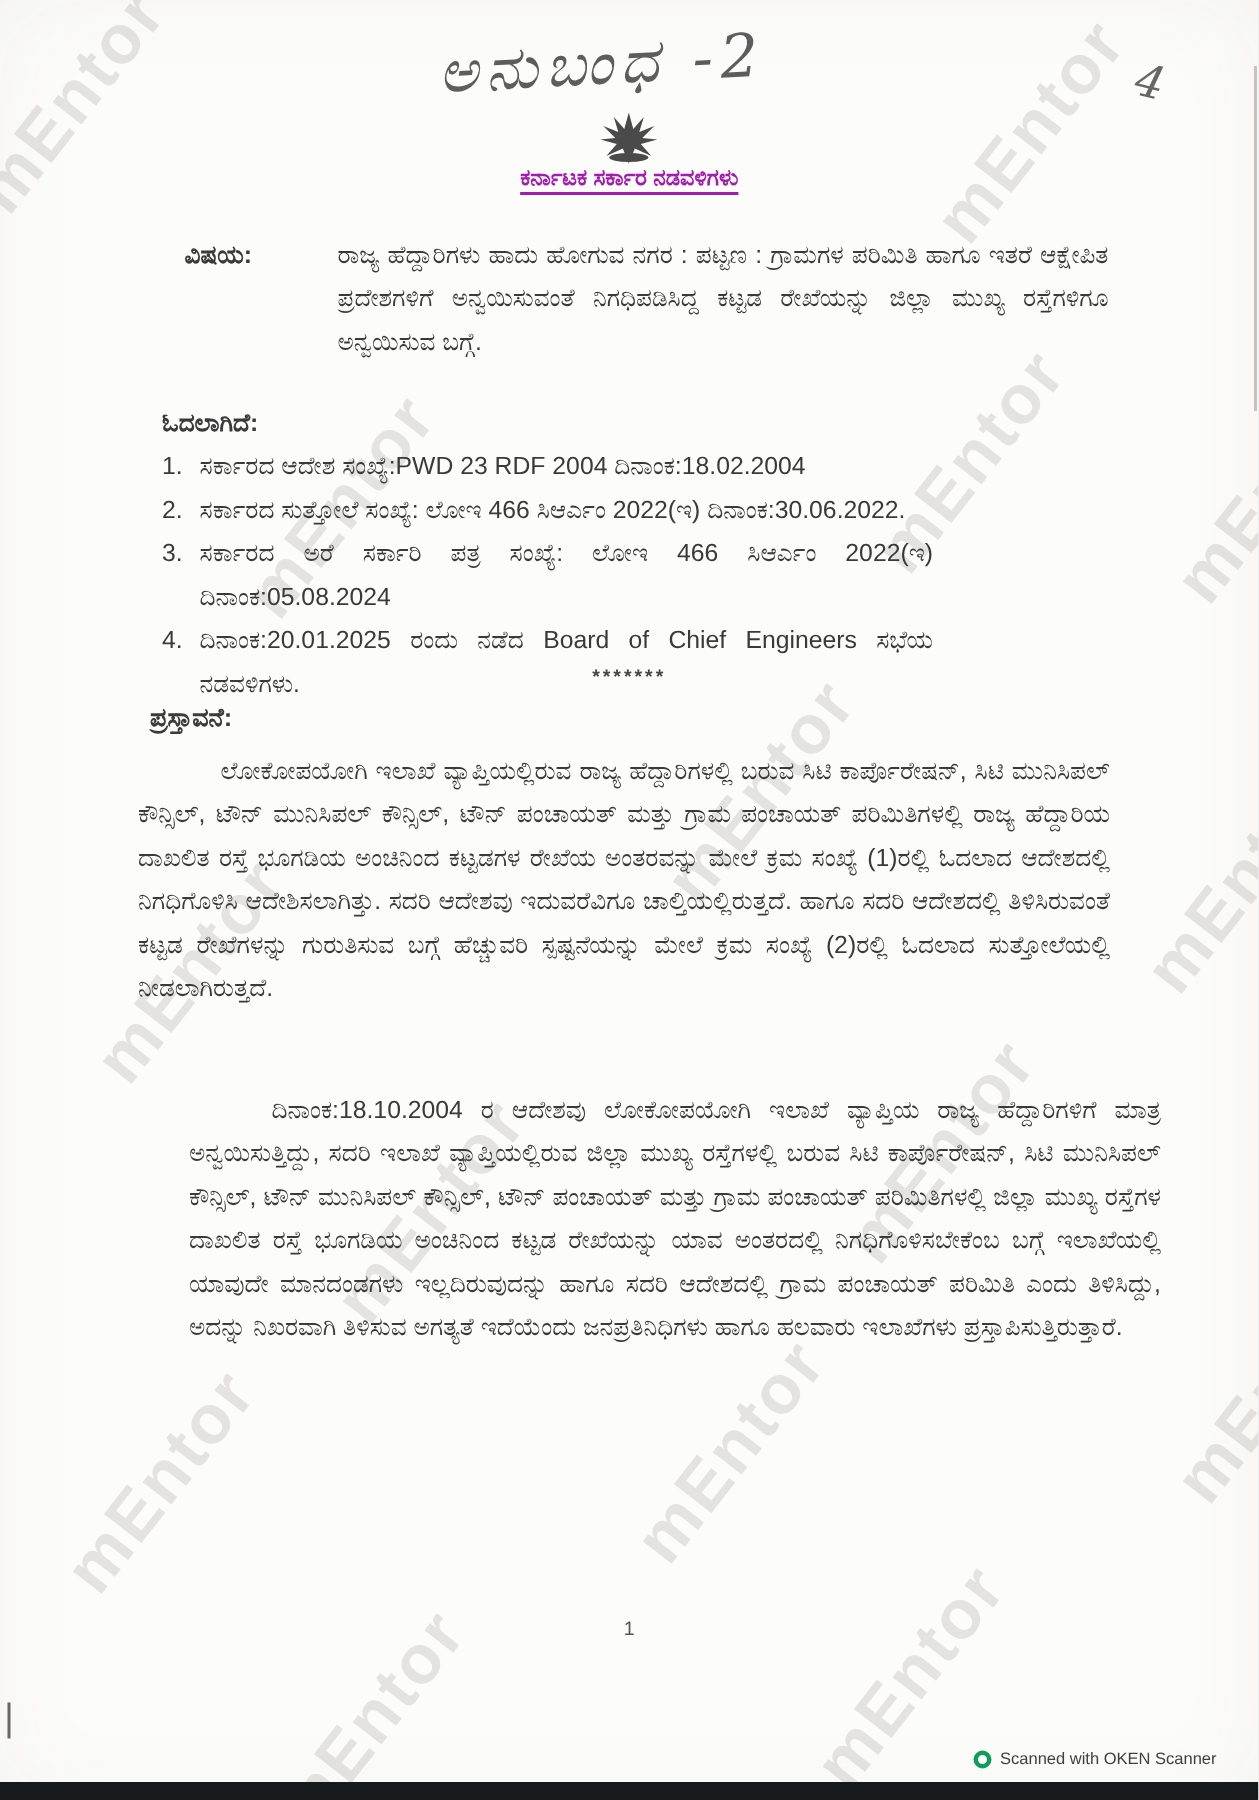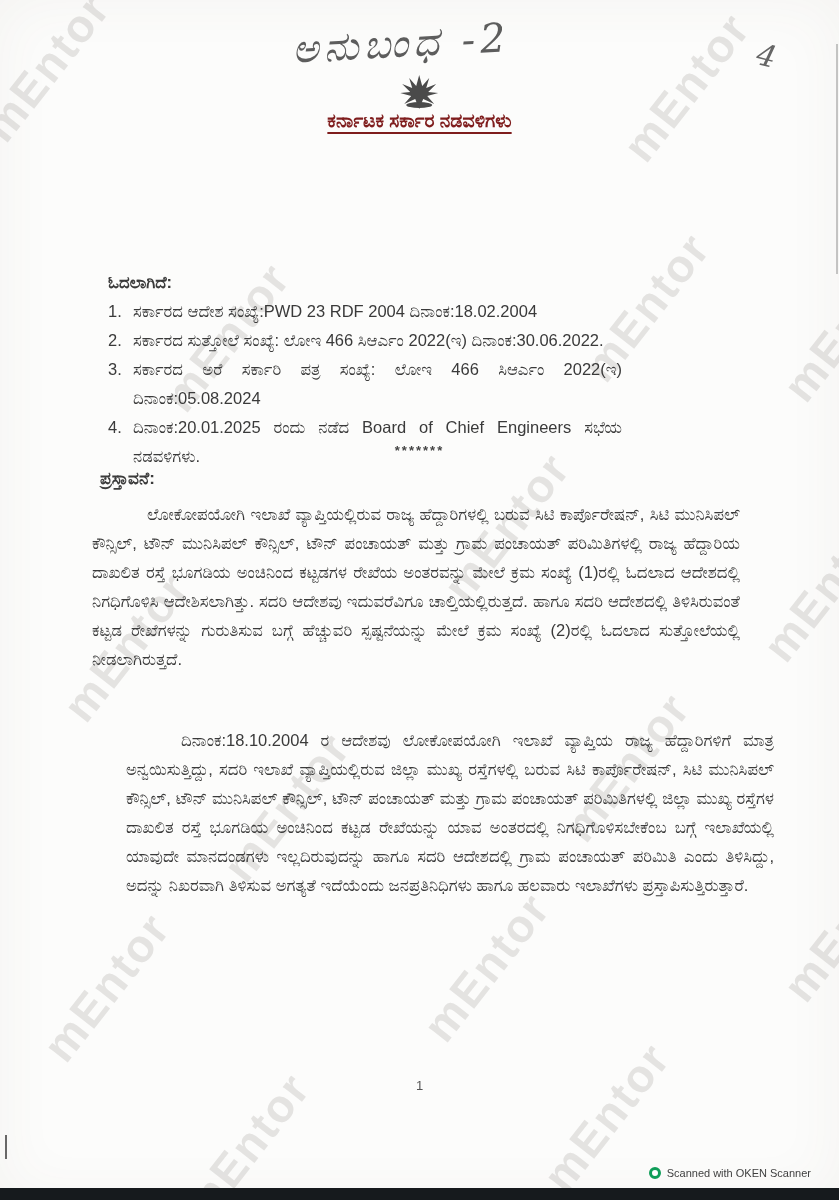--- a/index.html
+++ b/index.html
@@ -22,21 +22,21 @@
     font-size:40px; letter-spacing:5px; color:#5d5d5d; transform:rotate(-3deg);
   }
   .hand-num {
     position:absolute; top:38px; left:757px; z-index:3;
     font-family:"DejaVu Serif", serif; font-style:italic;
     font-size:30px; color:#666; transform:rotate(14deg);
   }
   .emblem { position:absolute; top:74px; left:50%; transform:translateX(-52%); z-index:3; }
   .doc-title {
     position:absolute; top:110px; left:0; right:0; z-index:3;
-    text-align:center; font-size:19px; font-weight:bold; color:#7f1d1d;
+    text-align:center; font-size:15px; font-weight:bold; color:#a21caf;
   }
   .doc-title span { text-decoration:underline; text-underline-offset:5px; text-decoration-thickness:1.5px; }
 
   .kn-body { font-size:16.5px; line-height:29px; color:#3a3a3a; }
 
   .subject-block { position:absolute; top:156px; left:123px; width:616px; display:flex; z-index:3; }
   .subject-label { width:102px; flex:none; font-weight:bold; }
   .subject-text  { width:514px; text-align:justify; }
 
   .read-block { position:absolute; top:268px; left:108px; width:631px; display:flex; z-index:3;flex-direction:column; }
@@ -111,20 +111,24 @@
         <path d="M20 1 L23 12 L30 4 L27 14 L37 10 L29 18 L39 19 L28 22 L35 30 L24 25 L20 35 L16 25 L5 30 L12 22 L1 19 L11 18 L3 10 L13 14 L10 4 L17 12 Z"></path>
         <ellipse cx="20" cy="31" rx="13" ry="3"></ellipse>
       </g>
     </svg>
   </div>
 
   <div class="doc-title">
     <span>ಕರ್ನಾಟಕ ಸರ್ಕಾರ ನಡವಳಿಗಳು</span>
   </div>
 
+  <div class="subject-block kn-body">
+    <div class="subject-label">ವಿಷಯ:</div>
+    <div class="subject-text">ರಾಜ್ಯ ಹೆದ್ದಾರಿಗಳು ಹಾದು ಹೋಗುವ ನಗರ : ಪಟ್ಟಣ : ಗ್ರಾಮಗಳ ಪರಿಮಿತಿ ಹಾಗೂ ಇತರೆ ಆಕ್ಷೇಪಿತ ಪ್ರದೇಶಗಳಿಗೆ ಅನ್ವಯಿಸುವಂತೆ ನಿಗಧಿಪಡಿಸಿದ್ದ ಕಟ್ಟಡ ರೇಖೆಯನ್ನು ಜಿಲ್ಲಾ ಮುಖ್ಯ ರಸ್ತೆಗಳಿಗೂ ಅನ್ವಯಿಸುವ ಬಗ್ಗೆ.</div>
+  </div>
 
   <div class="read-block kn-body">
     <div class="read-label">ಓದಲಾಗಿದೆ:</div>
     <ol class="read-list">
       <li>
         <span class="li-num">1.</span>
         <span class="li-text">ಸರ್ಕಾರದ ಆದೇಶ ಸಂಖ್ಯೆ:PWD 23 RDF 2004 ದಿನಾಂಕ:18.02.2004</span>
       </li>
       <li>
         <span class="li-num">2.</span>

